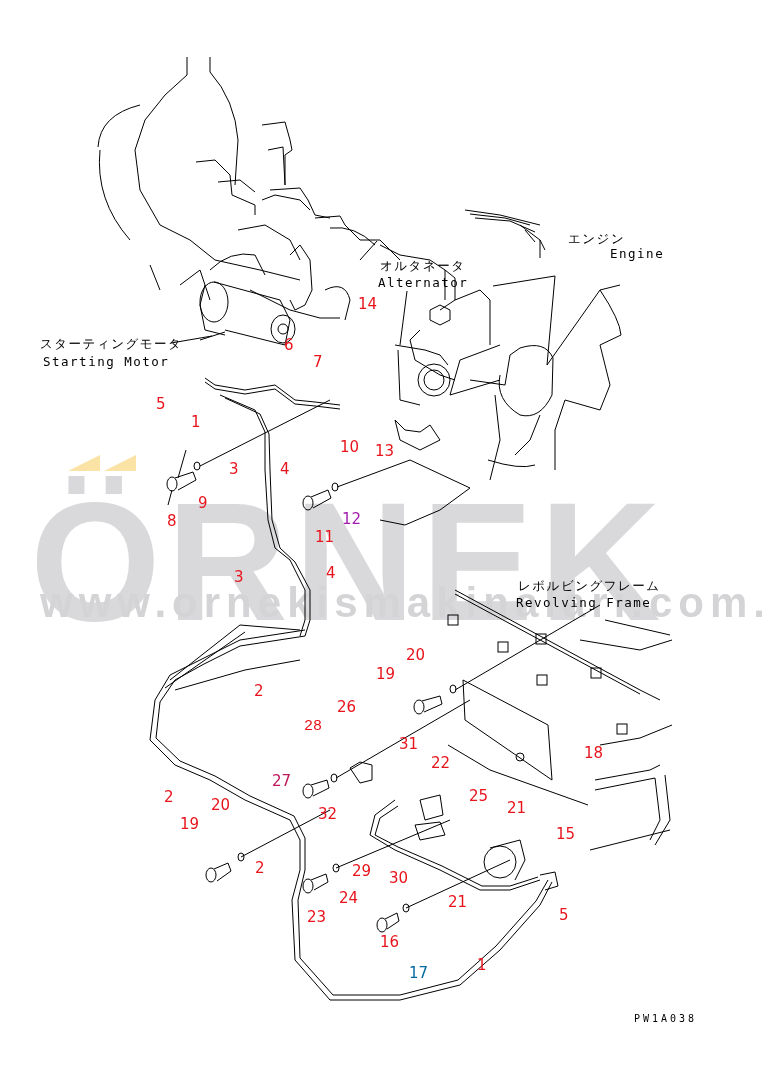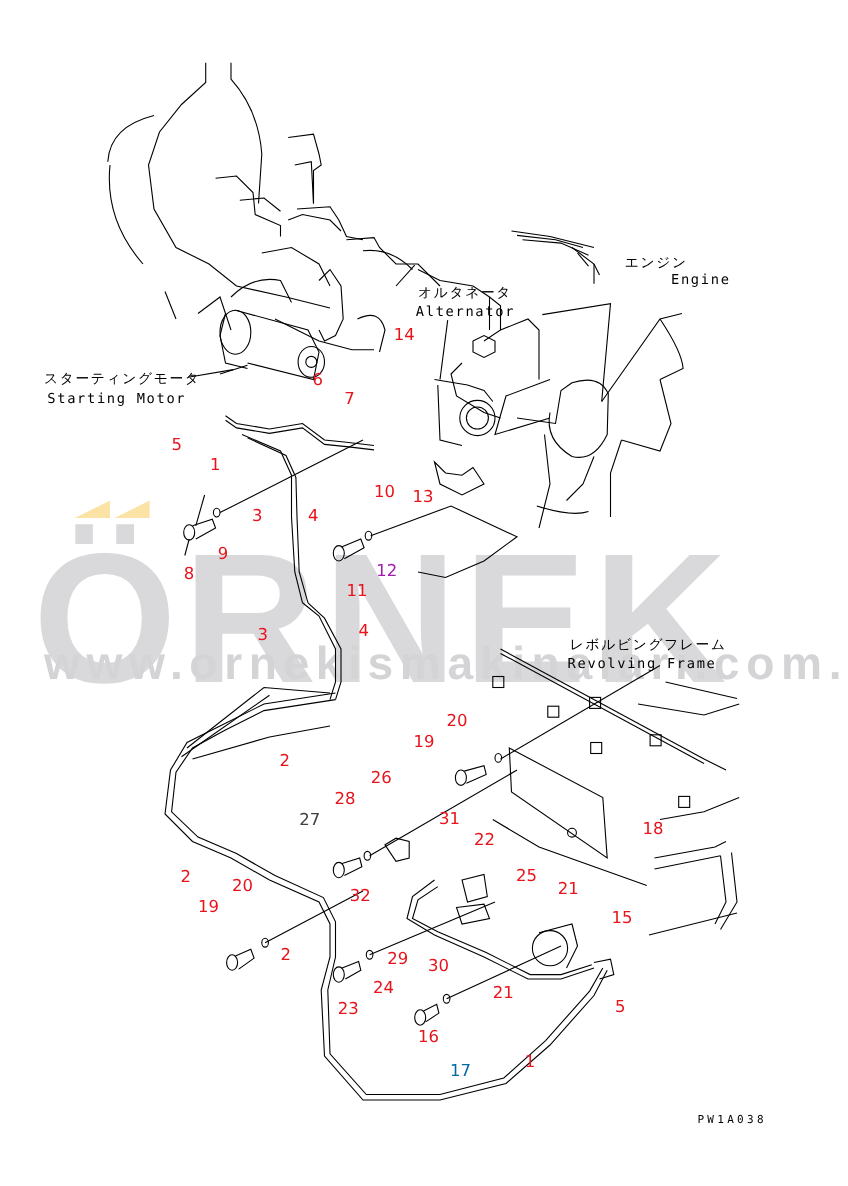--- a/index.html
+++ b/index.html
@@ -207,22 +207,22 @@
     <div class="num" style="left: 198px; top: 496px; color: rgb(232, 20, 28);">9</div>
     <div class="num" style="left: 167px; top: 514px; color: rgb(232, 20, 28);">8</div>
     <div class="num" style="left: 342px; top: 512px; color: #a21caf;">12</div>
     <div class="num" style="left: 315px; top: 530px; color: rgb(232, 20, 28);">11</div>
     <div class="num" style="left: 234px; top: 570px; color: rgb(232, 20, 28);">3</div>
     <div class="num" style="left: 326px; top: 566px; color: rgb(232, 20, 28);">4</div>
     <div class="num" style="left: 254px; top: 684px; color: rgb(232, 20, 28);">2</div>
     <div class="num" style="left: 406px; top: 648px; color: rgb(232, 20, 28);">20</div>
     <div class="num" style="left: 376px; top: 667px; color: rgb(232, 20, 28);">19</div>
     <div class="num" style="left: 337px; top: 700px; color: rgb(232, 20, 28);">26</div>
-    <div class="num" style="left: 304px; top: 719px; color: rgb(232, 20, 28);">28</div>
-    <div class="num" style="left: 272px; top: 738px; color: #404040;">27</div>
+    <div class="num" style="left: 304px; top: 719px; color: rgb(232, 20, 28); font-family: Liberation Mono, monospace;">28</div>
+    <div class="num" style="left: 272px; top: 774px; color: #be185d;">27</div>
     <div class="num" style="left: 399px; top: 737px; color: rgb(232, 20, 28);">31</div>
     <div class="num" style="left: 431px; top: 756px; color: rgb(232, 20, 28);">22</div>
     <div class="num" style="left: 584px; top: 746px; color: rgb(232, 20, 28);">18</div>
     <div class="num" style="left: 164px; top: 790px; color: rgb(232, 20, 28);">2</div>
     <div class="num" style="left: 469px; top: 789px; color: rgb(232, 20, 28);">25</div>
     <div class="num" style="left: 507px; top: 801px; color: rgb(232, 20, 28);">21</div>
     <div class="num" style="left: 211px; top: 798px; color: rgb(232, 20, 28);">20</div>
     <div class="num" style="left: 318px; top: 807px; color: rgb(232, 20, 28);">32</div>
     <div class="num" style="left: 556px; top: 827px; color: rgb(232, 20, 28);">15</div>
     <div class="num" style="left: 180px; top: 817px; color: rgb(232, 20, 28);">19</div>

